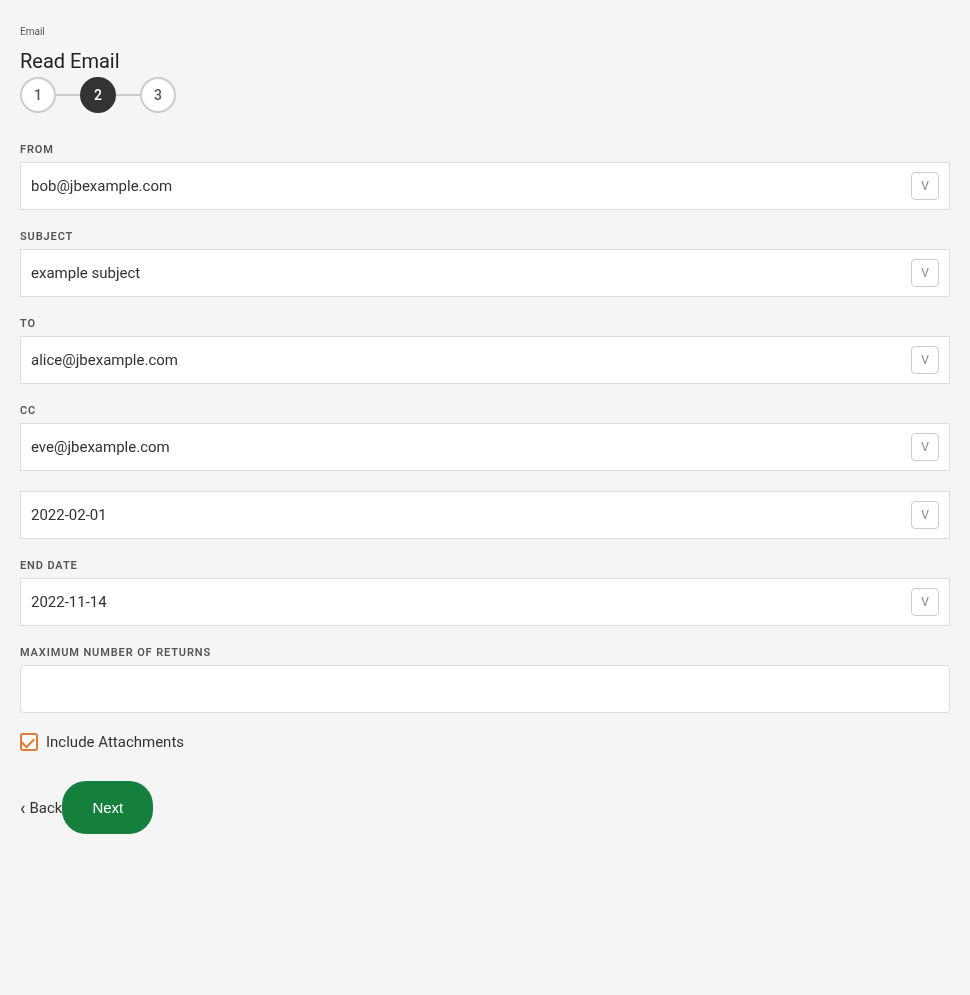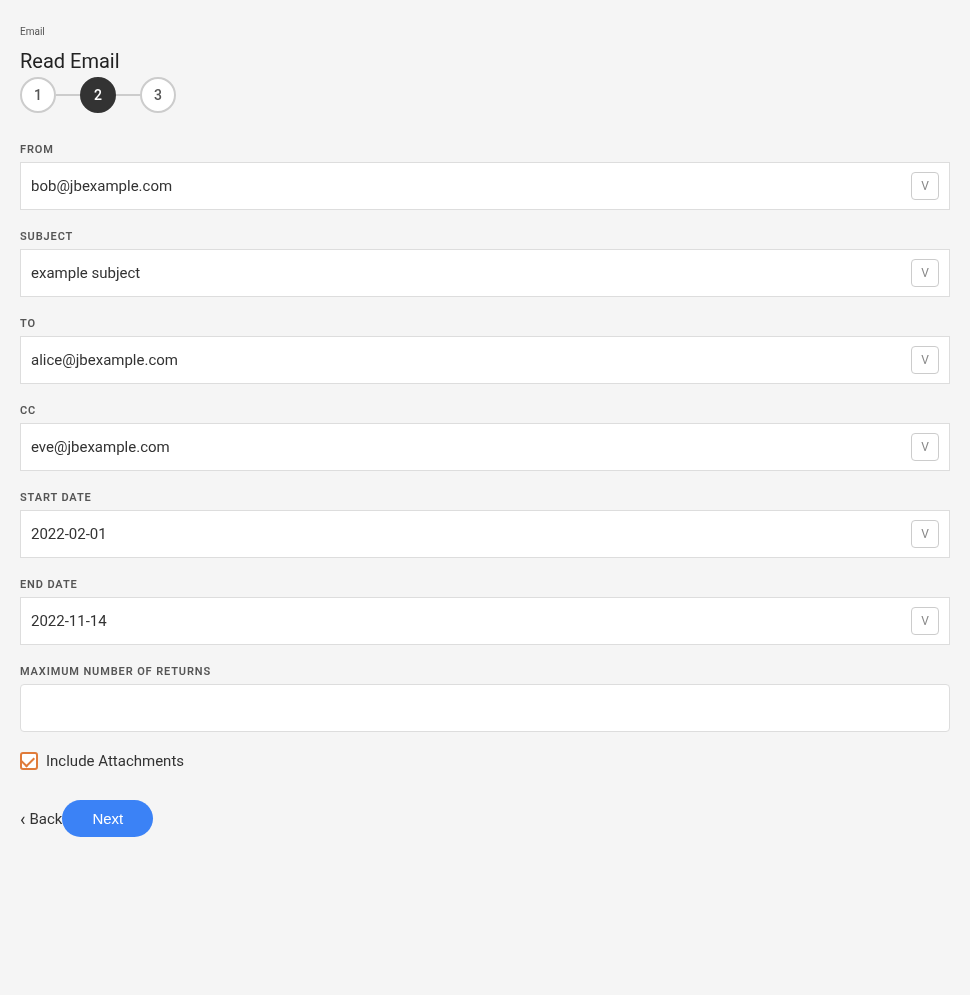--- a/index.html
+++ b/index.html
@@ -168,25 +168,25 @@
       gap: 4px;
       text-decoration: none;
     }
 
     .back-link::before {
       content: '‹';
       font-size: 18px;
     }
 
     .next-button {
-      background: #3b82f6;
+      background: #15803d;
       color: #fff;
       border: none;
       border-radius: 24px;
-      padding: 10px 30px;
+      padding: 18px 30px;
       font-size: 15px;
       cursor: pointer;
       font-weight: 500;
     }
   </style>
 </head>
 <body>
 
 
 
@@ -242,21 +242,20 @@
 <div class="form-section">
   <label class="field-label">CC</label>
   <div class="field-row">
     <span class="field-value">eve@jbexample.com</span>
     <div class="field-icon">V</div>
   </div>
 </div>
 
 
 <div class="form-section">
-  <label class="field-label">START DATE</label>
   <div class="field-row">
     <span class="field-value">2022-02-01</span>
     <div class="field-icon">V</div>
   </div>
 </div>
 
 
 <div class="form-section">
   <label class="field-label">END DATE</label>
   <div class="field-row">

